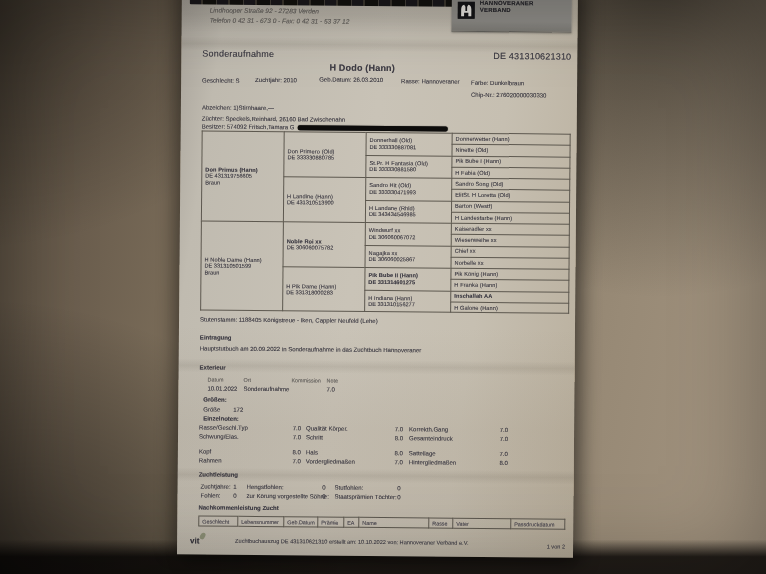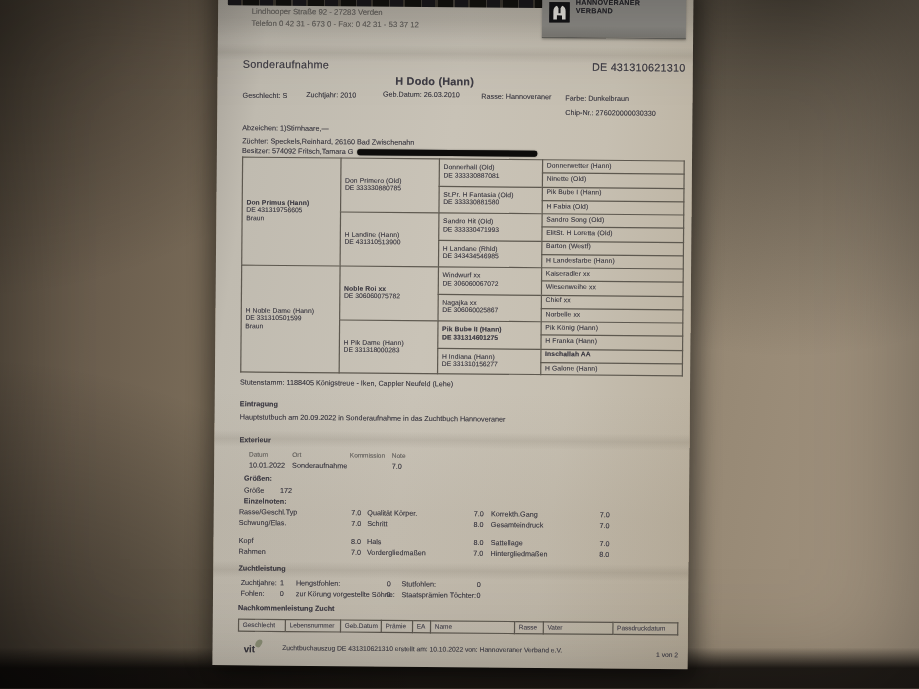--- a/index.html
+++ b/index.html
@@ -17,21 +17,21 @@
     transform:rotate(0.5deg);transform-origin:50% 0;
     background:
       linear-gradient(180deg, rgba(90,85,78,0.10) 0 6%, rgba(0,0,0,0) 9% 60%, rgba(120,105,85,0.10) 78% 100%),
       linear-gradient(98deg, #a9a49b 0%, #c0bbb0 10%, #c9c3b7 45%, #c6bfb1 72%, #b9af9d 100%);
     box-shadow:-8px 0 16px rgba(0,0,0,0.30), 8px 6px 18px rgba(0,0,0,0.45);
     color:#403e46;}
   .paper .crease{position:absolute;left:0;width:100%;height:14px;pointer-events:none;
     background:linear-gradient(180deg, rgba(0,0,0,0) 0%, rgba(70,62,50,0.10) 50%, rgba(0,0,0,0) 100%);}
   .abs{position:absolute;white-space:nowrap;}
   .t6{font-size:6px;line-height:7px;}
-  .t65{font-size:6.5px;line-height:7.5px;}
+  .t65{font-size:6.5px;line-height:7.5px;font-style:italic;}
   .t9{font-size:9px;line-height:10px;letter-spacing:0.2px;}
   .b{font-weight:bold;}
   .faded{color:#6d6a63;}
   .ink{color:#3f3d45;text-shadow:0 0 0.5px rgba(63,61,69,0.55);}
   
   .cliptext{position:absolute;left:8px;top:14px;width:372px;height:10px;overflow:hidden;
     background:repeating-linear-gradient(90deg,#1b191c 0 11px,#3c372f 11px 13px,#14120f 13px 26px,#45403a 26px 27px);
     border-radius:1px;}
   
   .logoband{position:absolute;left:270px;top:0;width:120px;height:48px;
@@ -293,21 +293,21 @@
       <div class="cell" style="width:46px;">Lebensnummer</div>
       <div class="cell" style="width:34px;">Geb.Datum</div>
       <div class="cell" style="width:26px;">Prämie</div>
       <div class="cell" style="width:15px;">EA</div>
       <div class="cell" style="width:70px;">Name</div>
       <div class="cell" style="width:24px;">Rasse</div>
       <div class="cell" style="width:58px;">Vater</div>
       <div class="cell" style="width:54px;">Passdruckdatum</div>
     </div>
 
-    <div class="abs" style="left:26px;top:552px;font-size:8px;font-weight:bold;color:#37353c;text-align:right;"><span>vit</span><span class="vitleaf"></span></div>
+    <div class="abs" style="left:13px;top:552px;font-size:8px;font-weight:bold;color:#37353c;text-align:right;"><span>vit</span><span class="vitleaf"></span></div>
     <div class="abs" style="left:58px;top:557px;font-size:5.6px;color:#4a484f;">Zuchtbuchauszug  DE 431310621310  erstellt am:  10.10.2022  von:  Hannoveraner Verband e.V.</div>
     <div class="abs" style="left:336px;top:560px;width:52px;text-align:right;font-size:5.6px;color:#4a484f;">1  von  2</div>
 
     <div class="crease" style="top:378px;"></div>
     <div class="crease" style="top:487px;"></div>
     <div class="crease" style="top:56px;"></div>
   </div>
 </div>
 
 </body></html>

